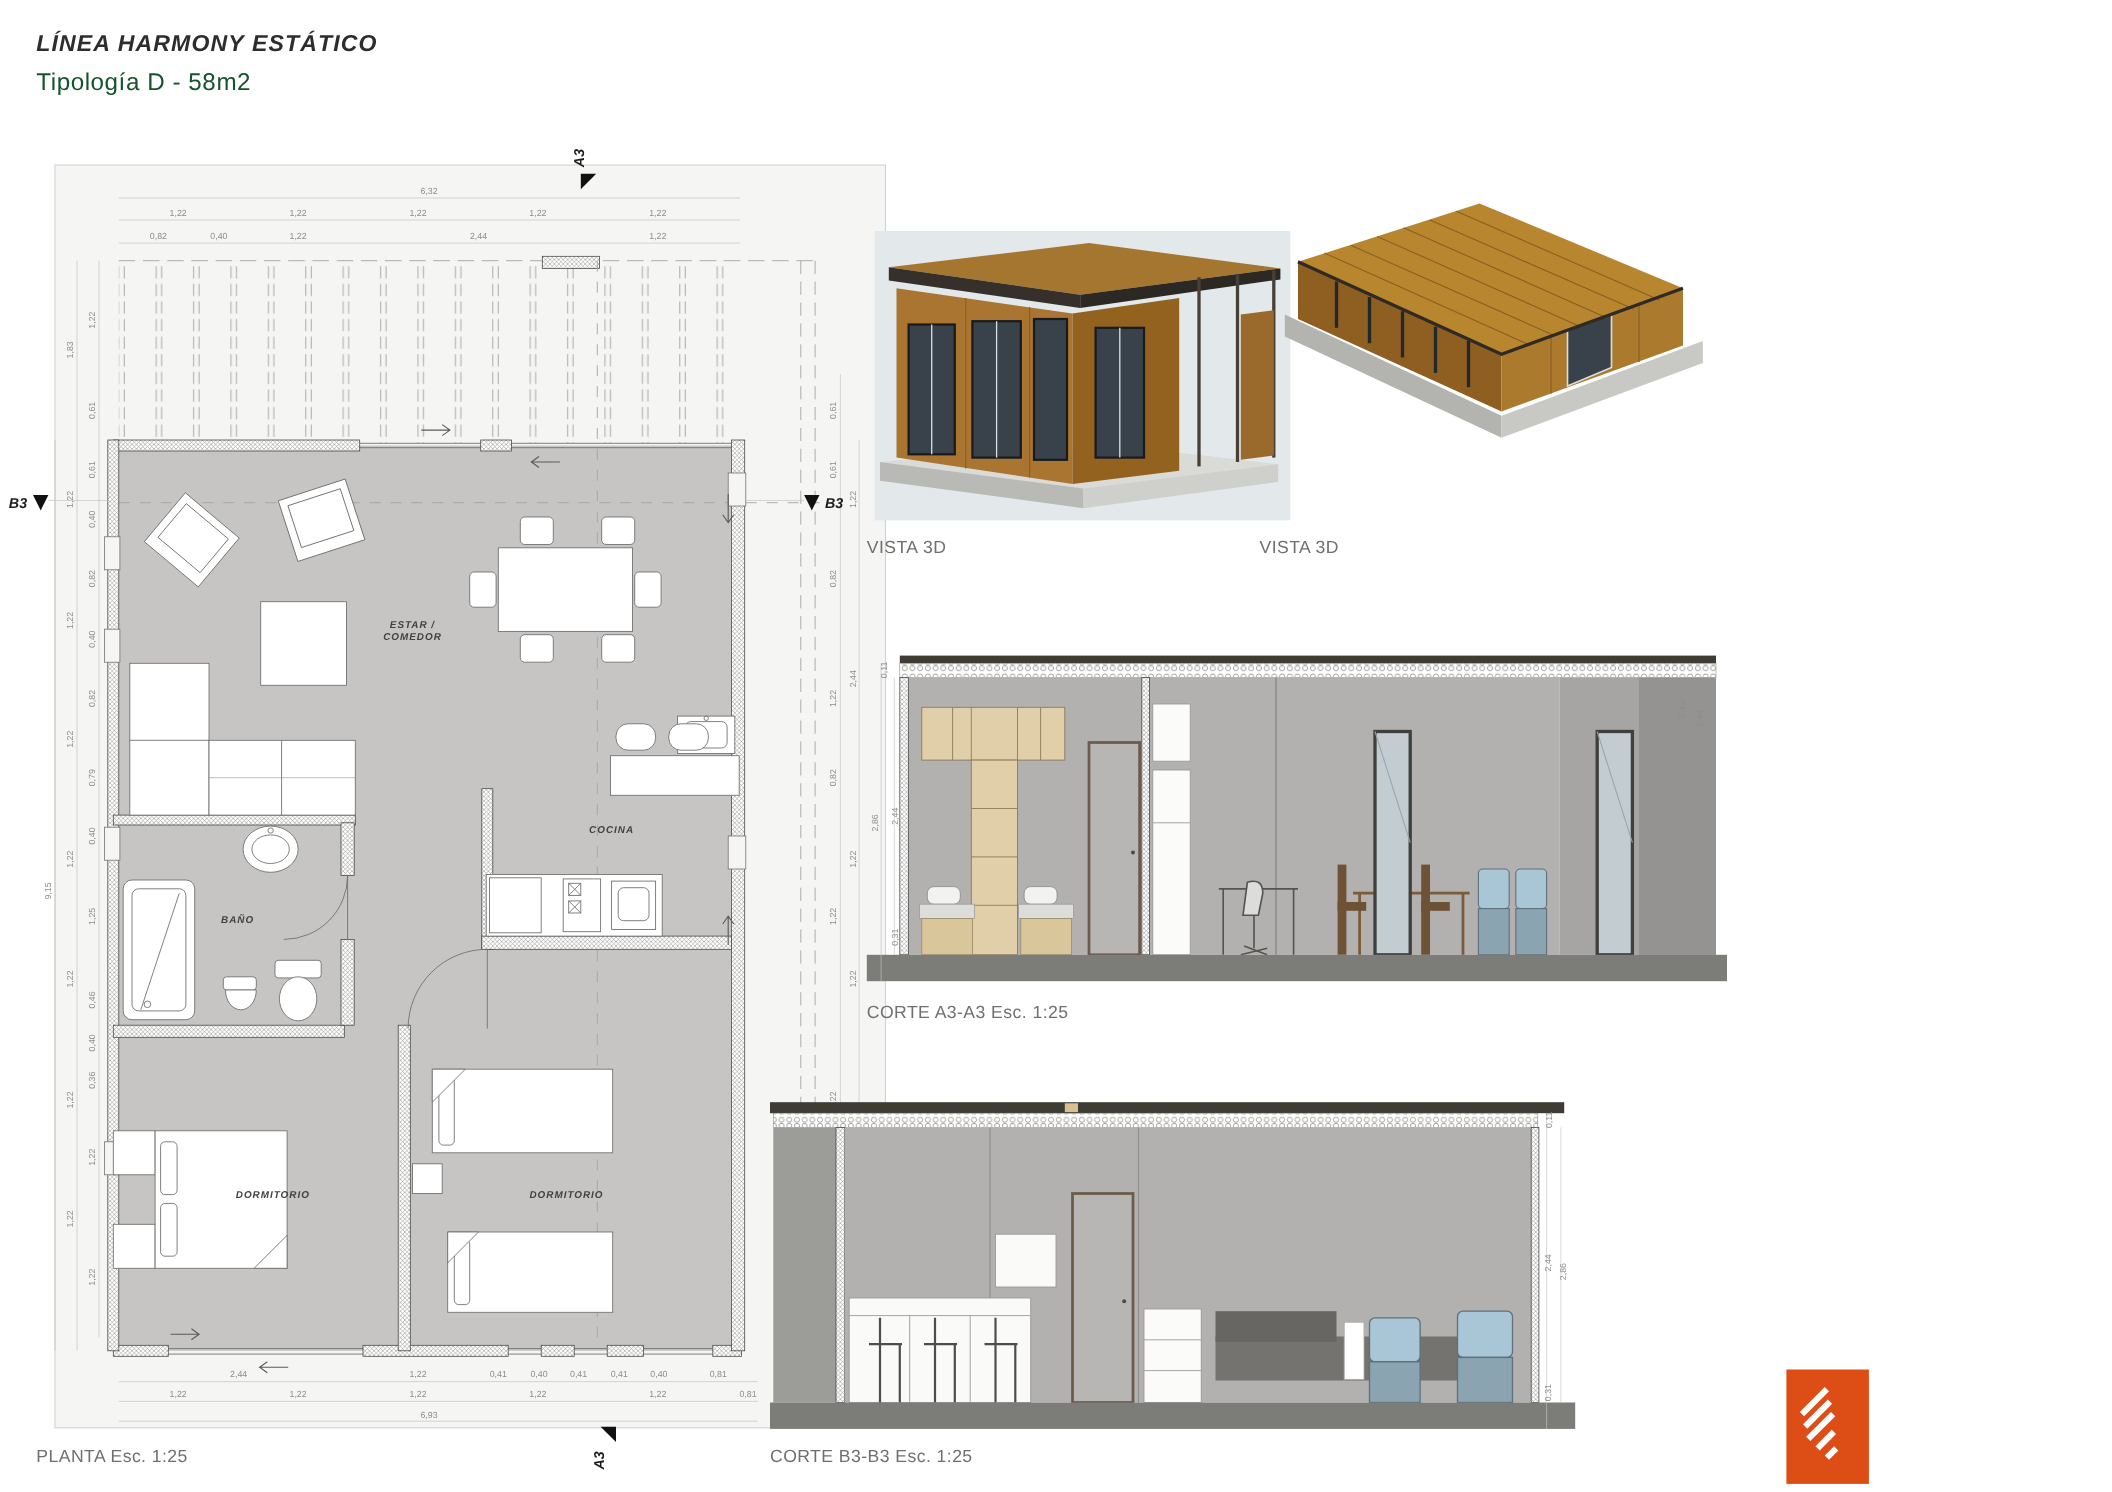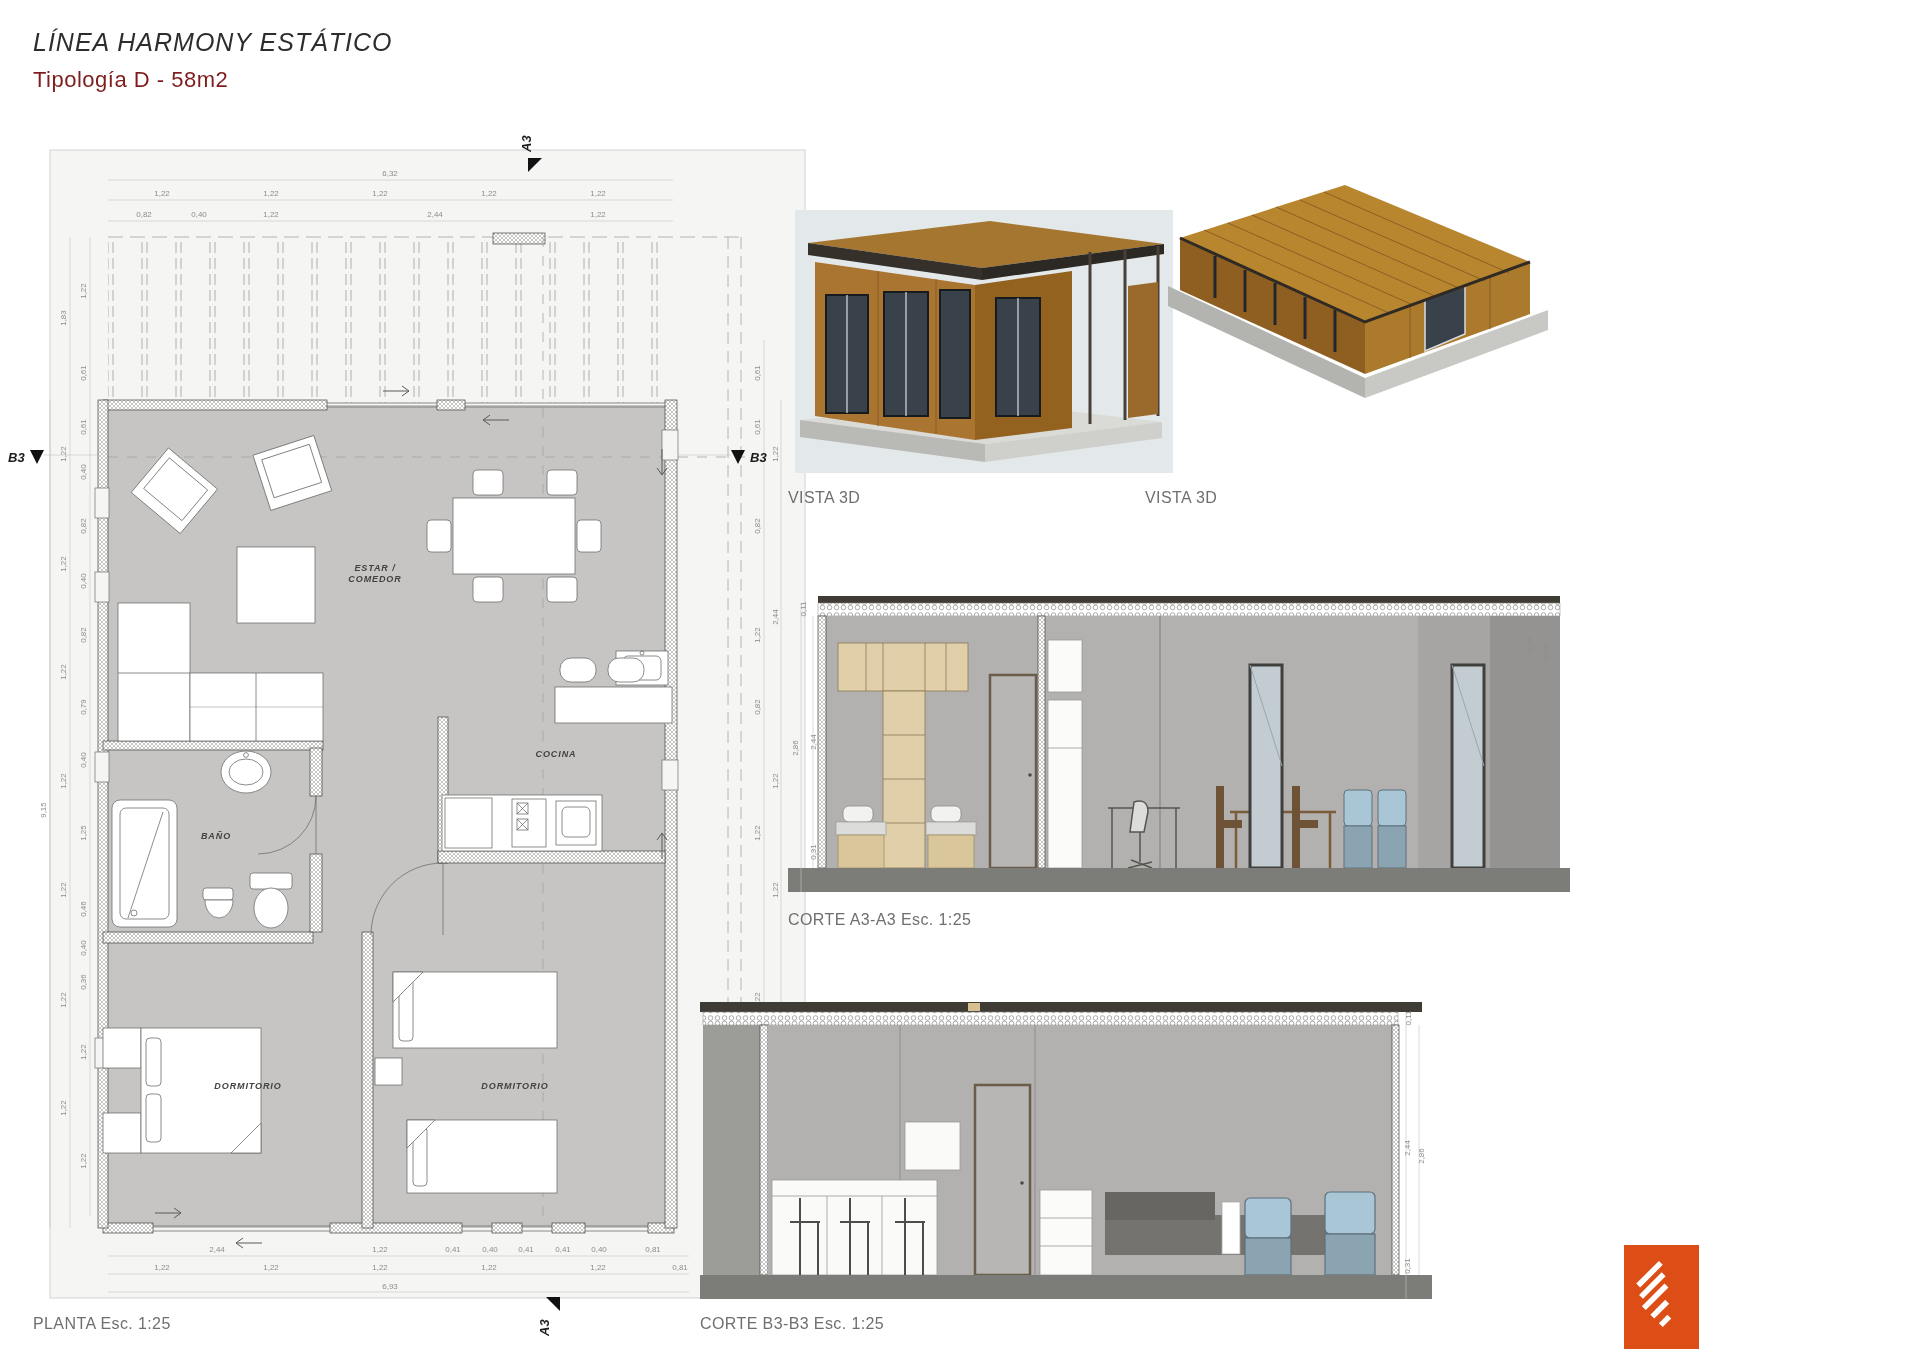--- a/index.html
+++ b/index.html
@@ -1,20 +1,20 @@
 <!DOCTYPE html>
 <html><head>
 <meta charset="utf-8">
 <style>
   html,body{margin:0;padding:0;background:#ffffff;width:1920px;height:1356px;overflow:hidden;
             font-family:"Liberation Sans",sans-serif;}
   #stage{position:relative;width:1920px;height:1356px;background:#fff;}
   #hdr{position:absolute;left:33px;top:28px;}
-  #hdr h1{margin:0;font-style:italic;font-weight:normal;font-size:25px;letter-spacing:1px;color:#2d2d2d;}
-  #hdr h2{margin:10px 0 0 0;font-weight:normal;font-size:22px;color:#7f1d1d;letter-spacing:.5px;}
+  #hdr h1{margin:0;font-style:italic;font-weight:bold;font-size:21px;letter-spacing:1px;color:#2d2d2d;}
+  #hdr h2{margin:10px 0 0 0;font-weight:normal;font-size:22px;color:#14532d;letter-spacing:.5px;}
   svg{position:absolute;left:0;top:0;}
   .dt{font-size:8px;fill:#8d8d8b;text-anchor:middle;}
   .rl{font-size:9px;font-style:italic;fill:#424240;letter-spacing:.9px;text-anchor:middle;font-weight:bold;}
   .cap{font-size:16px;fill:#6f6f6e;letter-spacing:.4px;}
   .mk{font-size:13px;font-style:italic;font-weight:bold;fill:#1c1c1c;}
   .w{fill:url(#hp);stroke:#454543;stroke-width:.7;}
   .f{fill:#ffffff;stroke:#70706e;stroke-width:.8;}
   .fl{fill:none;stroke:#70706e;stroke-width:.8;}
   .dl{stroke:#c2c2c0;stroke-width:.6;}
   .arr{stroke:#5a5a58;stroke-width:1;fill:none;}

